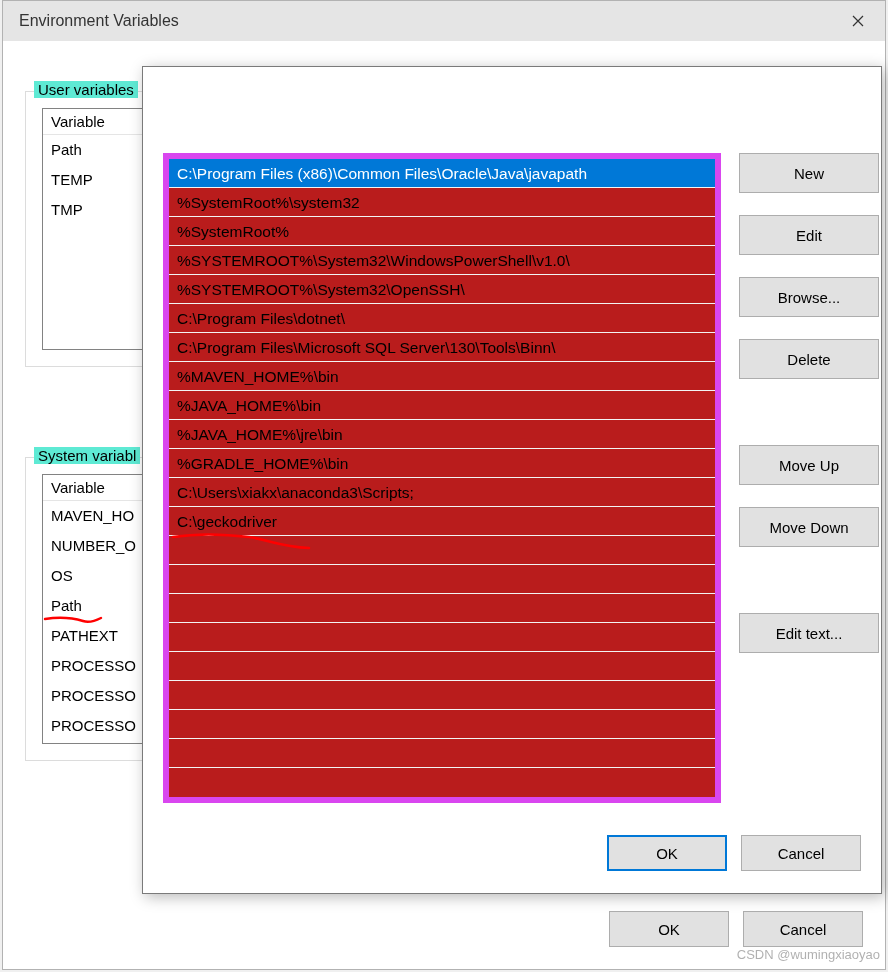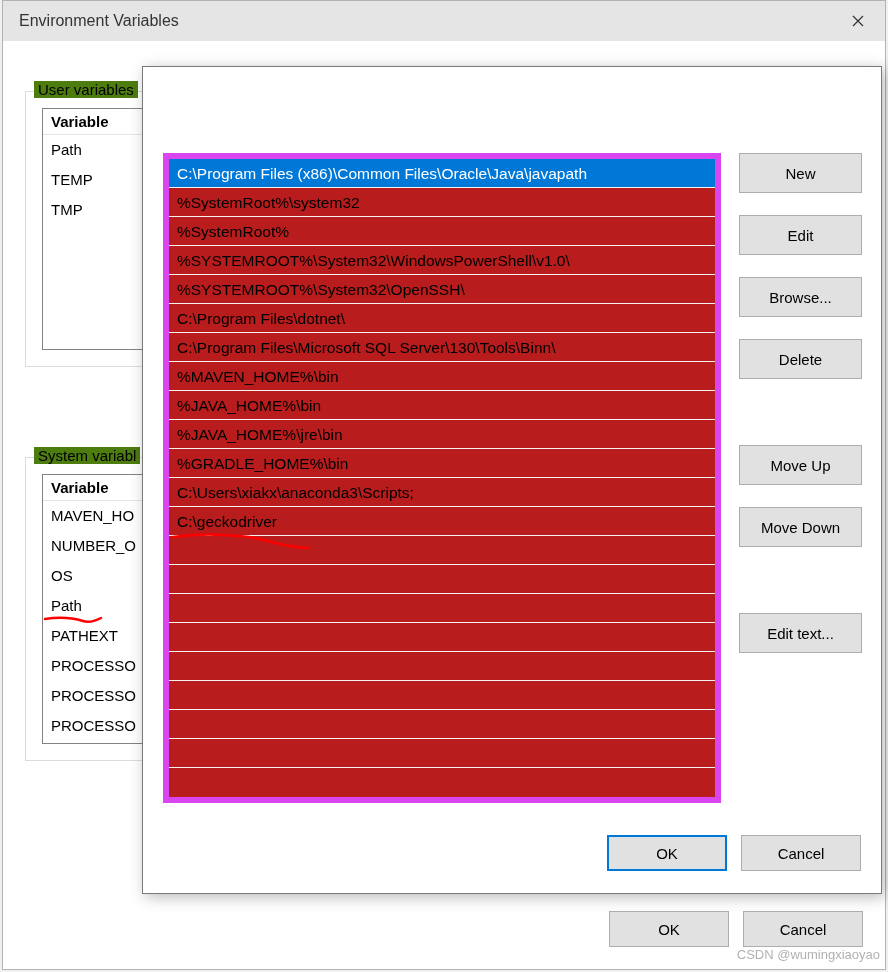--- a/index.html
+++ b/index.html
@@ -49,21 +49,21 @@
     .group {
       border: 1px solid #dcdcdc;
       margin: 28px 0 0 0;
       padding: 16px 16px 16px 16px;
       position: relative;
     }
     .group-label {
       position: absolute;
       top: -11px;
       left: 8px;
-      background: #4d7c0f;
+      background: #5eead4;
       padding: 0 4px;
       color: #000;
       font-size: 15px;
     }
     .var-table {
       width: 100%;
       border: 1px solid #828282;
       background: #fff;
       height: 242px;
       overflow: hidden;
@@ -71,21 +71,21 @@
     .var-header {
       display: flex;
       border-bottom: 1px solid #e5e5e5;
       background: #fff;
       font-size: 15px;
     }
     .var-header div {
       padding: 4px 8px;
       border-right: 1px solid #e5e5e5;
     }
-    .col-var { width: 160px; font-weight: bold; }
+    .col-var { width: 160px; }
     .col-val { flex: 1; }
     .var-rows { }
     .var-row {
       padding: 4px 8px;
       font-size: 15px;
       white-space: nowrap;
       position: relative;
       height: 30px;
       line-height: 22px;
     }
@@ -159,21 +159,21 @@
     .path-row.sel { background: #0078d7; color: #fff; }
 
     .side-buttons {
       position: absolute;
       right: 0;
       top: 0;
       width: 122px;
       display: flex;
       flex-direction: column;
     }
-    .side-buttons .win-btn { width: 123px; height: 40px; }
+    .side-buttons .win-btn { width: 140px; height: 40px; }
     .gap-s { height: 22px; }
     .gap-l { height: 66px; }
 
     .edit-footer {
       position: absolute;
       right: 20px;
       bottom: 22px;
       display: flex;
       gap: 14px;
     }

